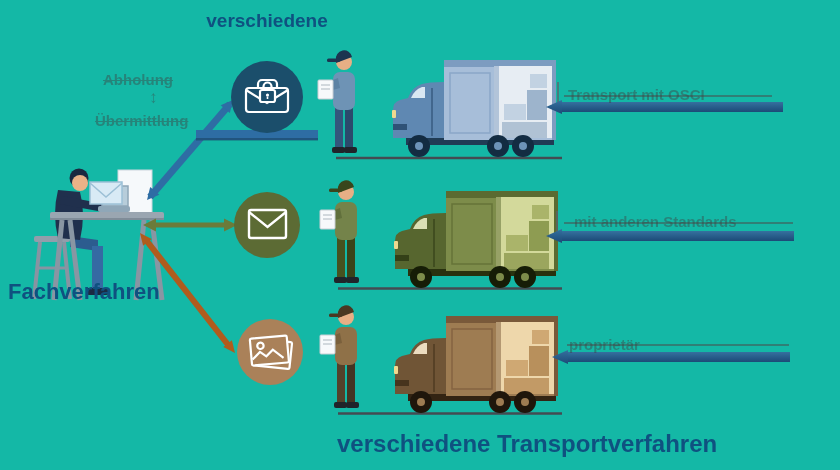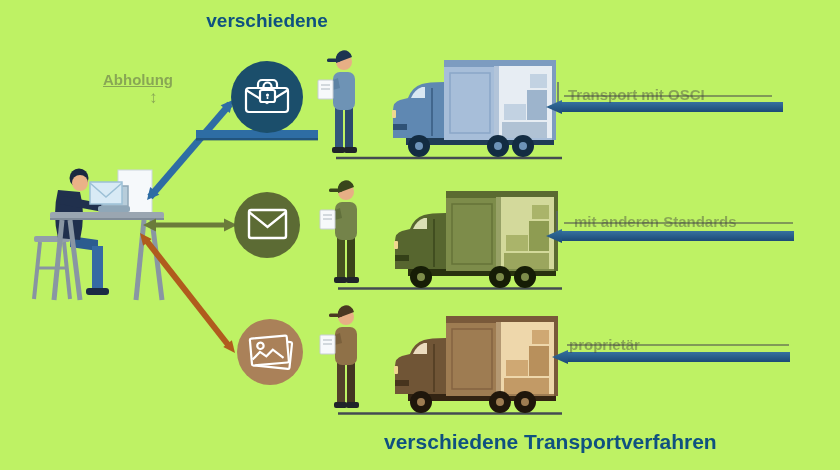--- a/index.html
+++ b/index.html
@@ -1,25 +1,25 @@
 <!DOCTYPE html>
 <html style="--title_blue: #0f5180; --ghost_gray: #3f3f3f; --arrow_blue: #2e6da4; --arrow_olive: #6b7b3a; --arrow_brown: #b05c1d; --circle_blue: #1b4e6b; --circle_olive: #5c6b34; --circle_tan: #aa8159; --line_gray: #4b4b4b;"><head>
 <meta charset="utf-8">
 <style>
   html,body{margin:0;padding:0;background:#fff;}
   .stage{
-    position:relative;width:840px;height:470px;background:#bef264;overflow:hidden;
+    position:relative;width:840px;height:470px;background:#14b8a6;overflow:hidden;
     font-family:"Liberation Sans", sans-serif;
   }
   .title{
     position:absolute;font-weight:bold;color:var(--title_blue);white-space:nowrap;
   }
   .title-interfaces{left:197px;top:9px;width:140px;text-align:center;font-size:19px;line-height:23px;}
   .title-fach{left:8px;top:279px;font-size:22px;}
-  .title-transport{left:337px;top:430px;font-size:21px;margin-left:47px;}
+  .title-transport{left:337px;top:430px;font-size:24px;}
   .ghost{
     position:absolute;font-weight:bold;font-size:15px;color:var(--ghost_gray);
     opacity:.42;white-space:nowrap;
   }
   .strike{text-decoration:line-through;}
   .art{position:absolute;left:0;top:0;}
 </style>
 </head>
 <body>
 
@@ -257,23 +257,25 @@
       <line x1="567" y1="345" x2="789" y2="345" stroke="var(--line_gray)" stroke-width="1.7" opacity="0.7"></line>
       <rect x="566" y="352" width="224" height="10" fill="url(#barGrad)"></rect>
       <polygon points="552,357 568,350 568,364" fill="url(#barGrad)"></polygon>
     </g>
   </svg>
 
   <div class="title title-interfaces">
     <div>verschiedene</div>
   </div>
 
+  <div class="title title-fach">Fachverfahren</div>
 
   <div class="title title-transport">verschiedene Transportverfahren</div>
 
-  <div class="ghost strike" style="left:103px;top:71px;text-decoration:underline;">Abholung</div>
+  <div class="ghost strike" style="left:103px;top:71px;">Abholung</div>
   <div class="ghost" style="left:149px;top:88px;font-size:17px;">↕</div>
+  <div class="ghost strike" style="left:95px;top:112px;">Übermittlung</div>
 
   <div class="ghost" style="left:574px;top:213px;">mit anderen Standards</div>
   <div class="ghost" style="left:568px;top:86px;">Transport mit OSCI</div>
   <div class="ghost" style="left:569px;top:336px;">proprietär</div>
 
 </div>
 
 </body></html>

